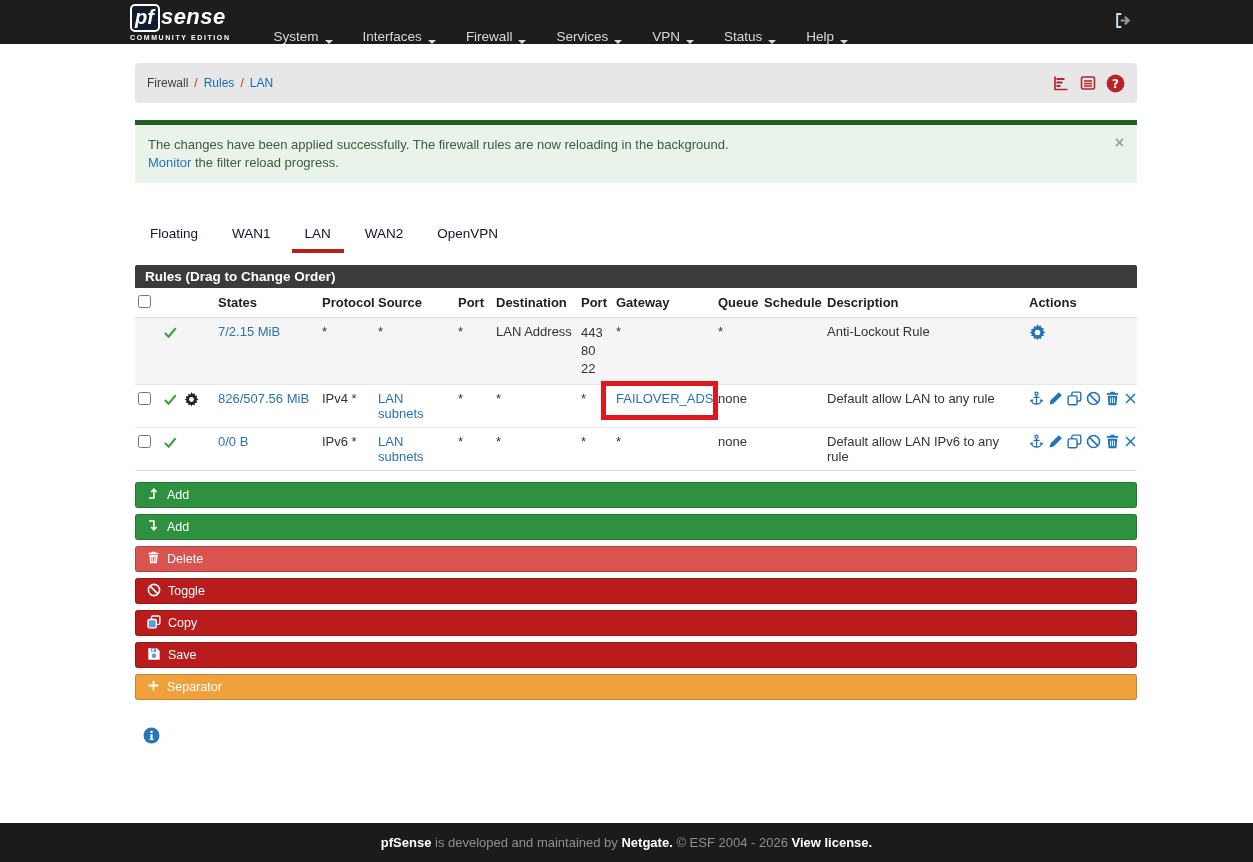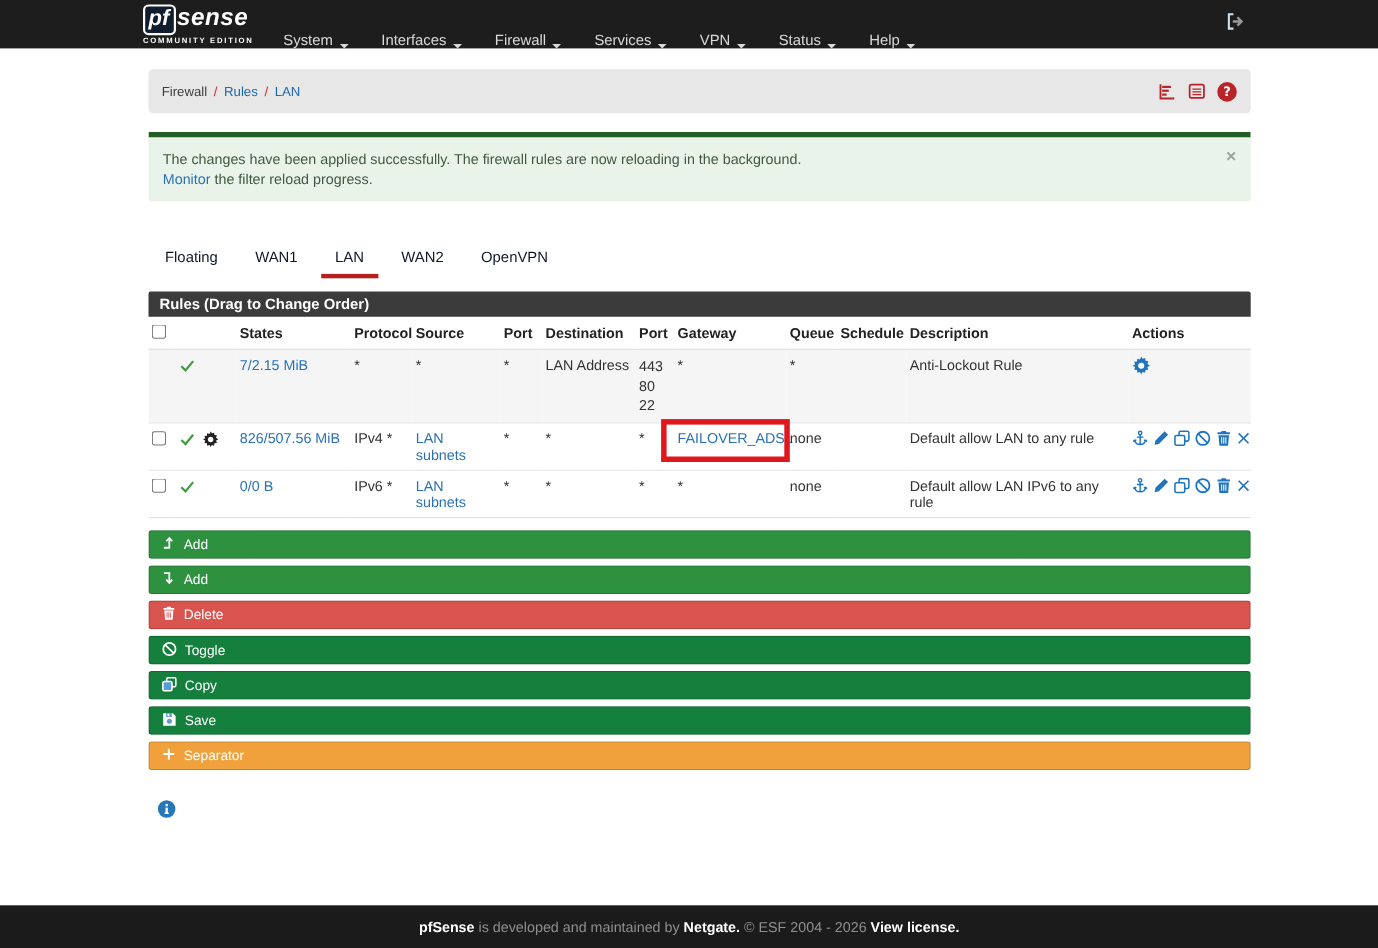--- a/index.html
+++ b/index.html
@@ -1,21 +1,21 @@
 <!DOCTYPE html>
 <html><head>
 <meta charset="utf-8">
 <style>
   * { margin:0; padding:0; box-sizing:border-box; }
   html,body { width:1253px; height:862px; background:#fff; font-family:"Liberation Sans", sans-serif; position:relative; overflow:hidden; }
 
   
   .navbar { height:44px; background:#1d1d1d; display:flex; align-items:center; }
   .navbar-inner { width:1002px; margin-left:130px; display:flex; align-items:center; }
-  .brand { display:flex; flex-direction:column; align-items:flex-start; margin-right:12px; cursor:pointer; }
+  .brand { display:flex; flex-direction:column; align-items:flex-start; margin-right:28px; cursor:pointer; }
   .brand-top { display:flex; align-items:baseline; }
   .brand-box { border:2px solid #fff; border-radius:5px; background:#101d2e; color:#fff; font-weight:bold; font-style:italic; font-size:20px; line-height:22px; padding:0 4px 2px 3px; }
   .brand-sense { color:#fff; font-weight:bold; font-style:italic; font-size:22px; letter-spacing:.5px; margin-left:1px; }
   .brand-edition { color:#fff; font-size:7px; font-weight:bold; letter-spacing:1.6px; margin-top:2px; }
   .nav-menus { display:flex; align-items:center; }
   .nav-item { color:#d9d9d9; font-size:13.5px; padding:0 15px; height:44px; display:flex; align-items:flex-end; cursor:pointer; }
   .caret { width:0; height:0; border-left:4px solid transparent; border-right:4px solid transparent; border-top:4px solid #d9d9d9; display:inline-block; margin-left:6px; }
   .nav-logout { margin-left:auto; cursor:pointer; display:flex; align-items:center; }
 
   
@@ -54,21 +54,21 @@
   .cb { width:13px; height:13px; cursor:pointer; margin-top:1px; }
   .status-icons { display:flex; gap:6px; align-items:center; padding-top:1px; }
   .actions-cell { display:flex; gap:4px; align-items:center; }
   .act { cursor:pointer; display:flex; }
 
   
   .toolbar { margin-top:11px; display:flex; justify-content:flex-end; gap:6px;flex-direction:column; }
   .btn { height:26px; border-radius:3px; color:#fff; font-size:12.5px; display:flex; align-items:center; gap:7px; padding:0 11px; cursor:pointer; border:1px solid rgba(0,0,0,.18); }
   .btn-green  { background:#2e9140; }
   .btn-red    { background:#d9534f; }
-  .btn-blue   { background:#15803d; }
+  .btn-blue   { background:#b91c1c; }
   .btn-orange { background:#f0a13c; }
 
   .info-row { margin-top:27px; padding-left:8px; }
   .info-btn { cursor:pointer; display:inline-flex; }
 
   
   .annotation-box { position:absolute; left:601px; top:381px; width:117px; height:39px; border:5px solid #e0171e; z-index:20; pointer-events:none; }
 
   
   .footer { position:absolute; left:0; bottom:0; width:100%; height:39px; background:#1b1b1b; display:flex; align-items:center; justify-content:center; font-size:13px; color:#8f8f8f; }

